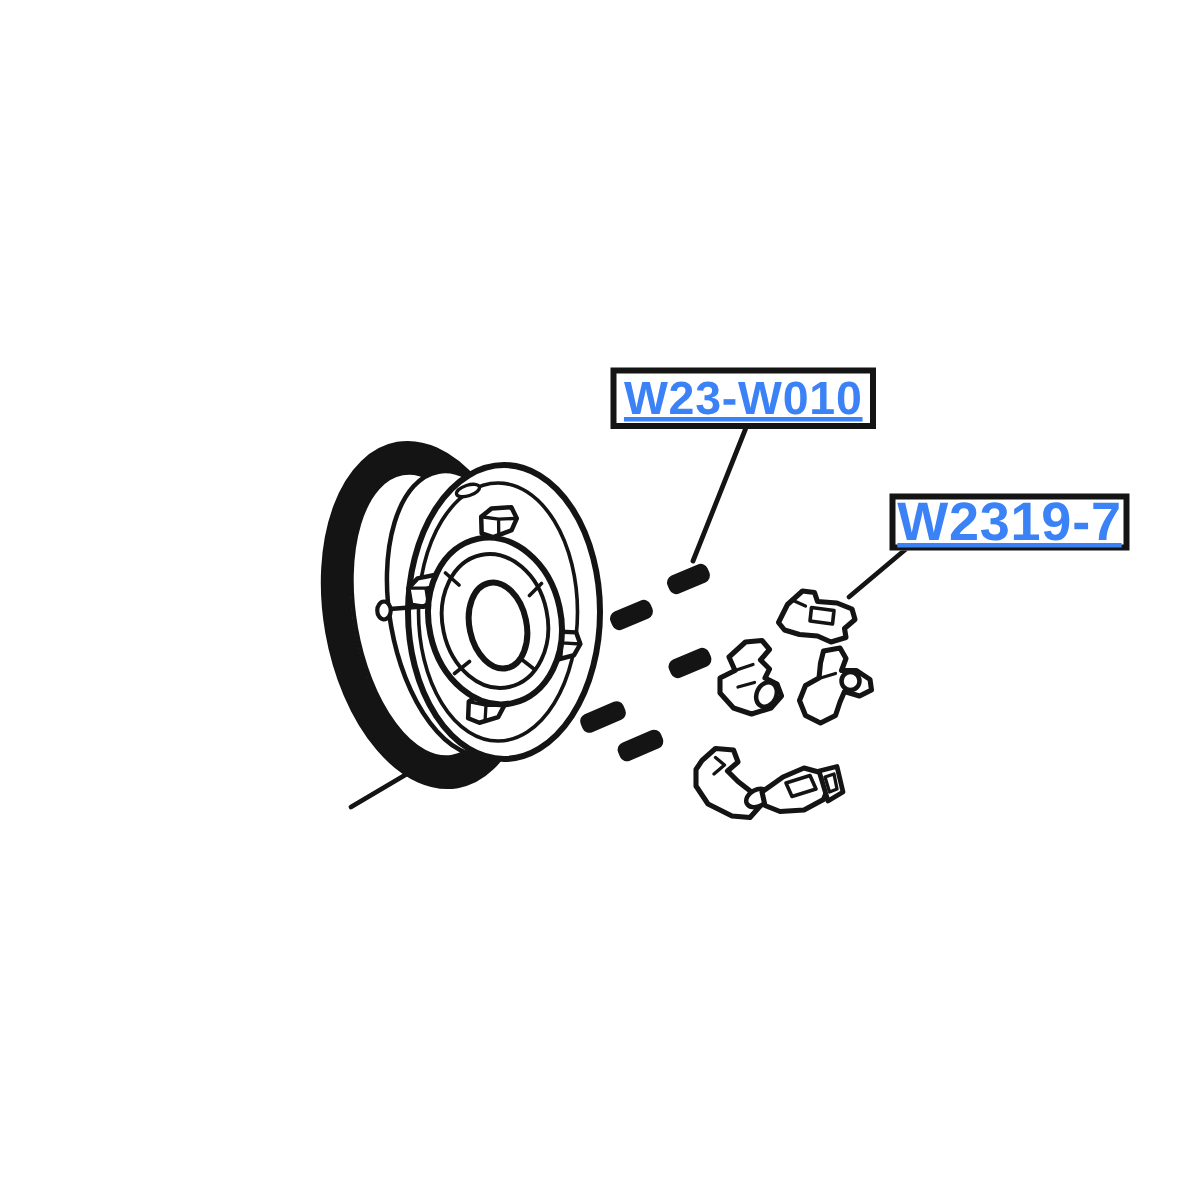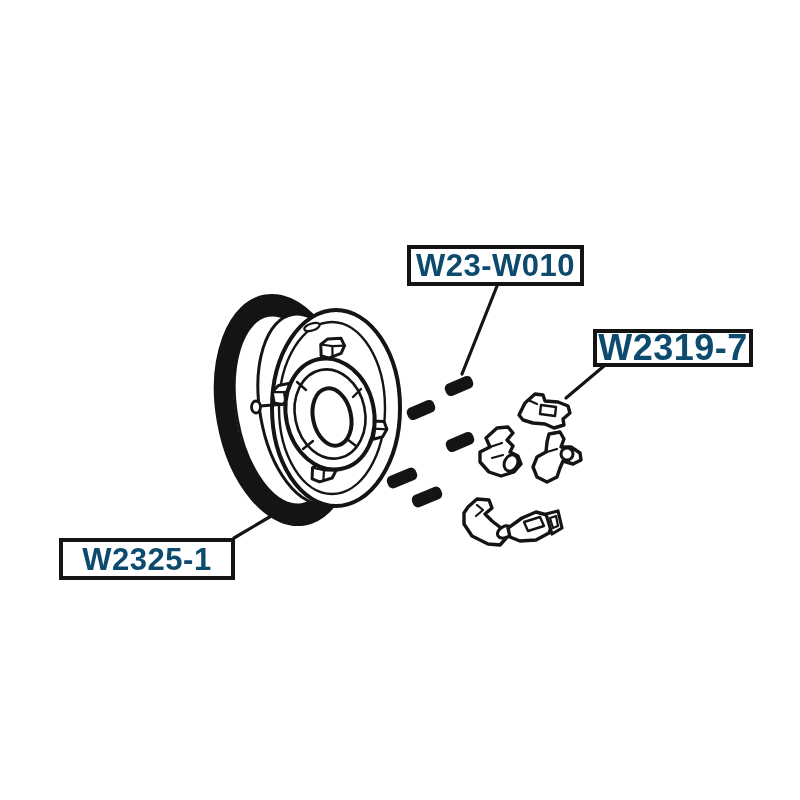--- a/index.html
+++ b/index.html
@@ -4,22 +4,23 @@
 <style>
   html,body{margin:0;padding:0;background:#ffffff;}
   #stage{
     position:relative;width:800px;height:800px;background:#ffffff;overflow:hidden;
     font-family:"Liberation Sans",sans-serif;
   }
   #art{position:absolute;left:0;top:0;}
   .callout{
     position:absolute;box-sizing:border-box;border:4px solid #141414;background:#ffffff;
     display:flex;align-items:center;justify-content:center;
-    font-weight:bold;color:#0c4a6e;font-size:31px;letter-spacing:0.5px;line-height:1;
+    font-weight:bold;color:#3b82f6;font-size:31px;letter-spacing:0.5px;line-height:1;
     white-space:nowrap;
+    text-decoration:underline;
   }
   #callout-pinset{left:407px;top:245px;width:177px;height:41px;}
   #callout-pawl{left:593px;top:329px;width:160px;height:38px;font-size:36px;}
   #callout-flywheel{left:59px;top:538px;width:176px;height:42px;}
 </style>
 </head>
 <body>
 
 <div id="stage">
 
@@ -108,14 +109,13 @@
       <path d="M497,286 L462,374"></path>
       <path d="M604,366 L566,398"></path>
       <path d="M234,538 L278,512"></path>
     </g>
   </svg>
 
   <div class="callout" id="callout-pinset">W23-W010</div>
 
   <div class="callout" id="callout-pawl">W2319-7</div>
 
-  <div class="callout" id="callout-flywheel">W2325-1</div>
 </div>
 
 </body></html>

